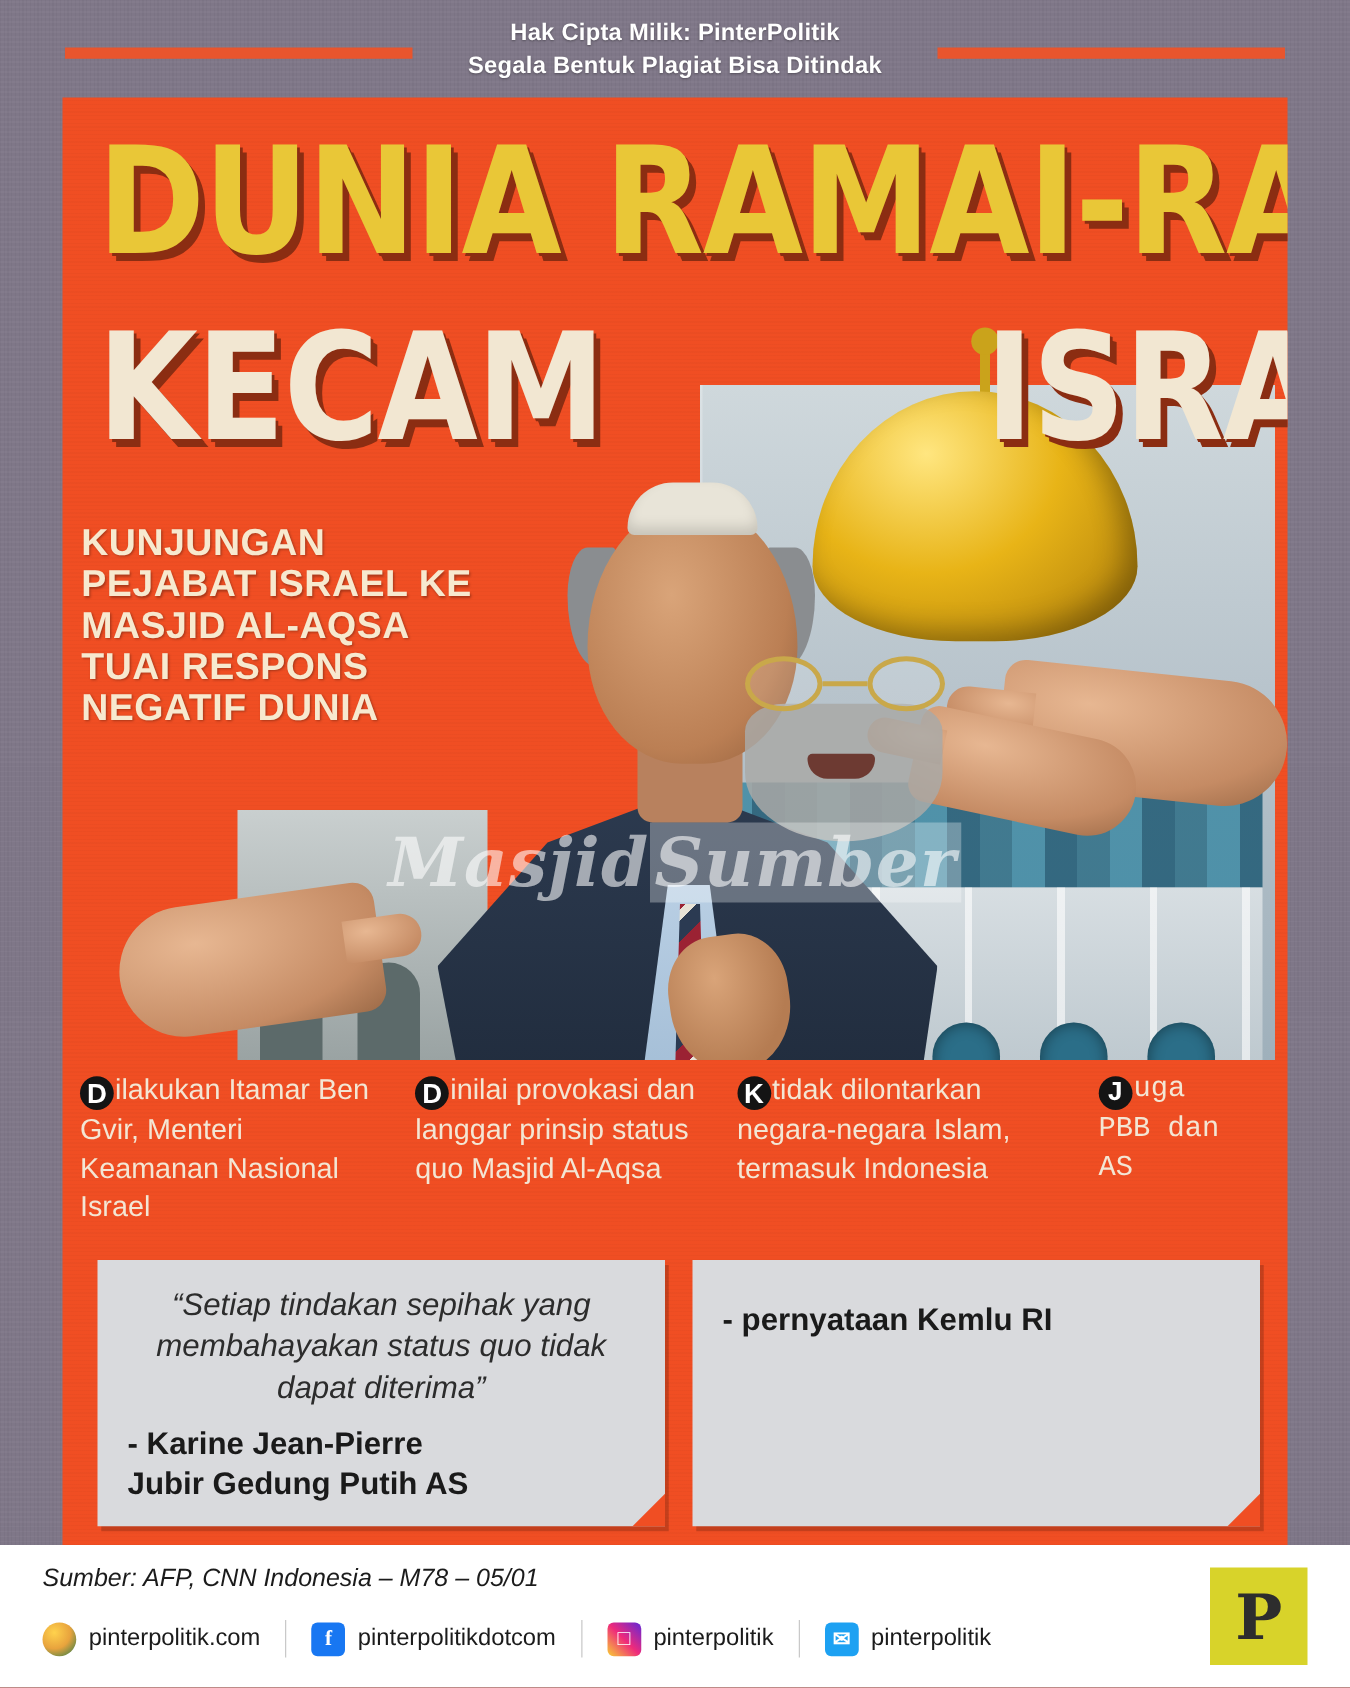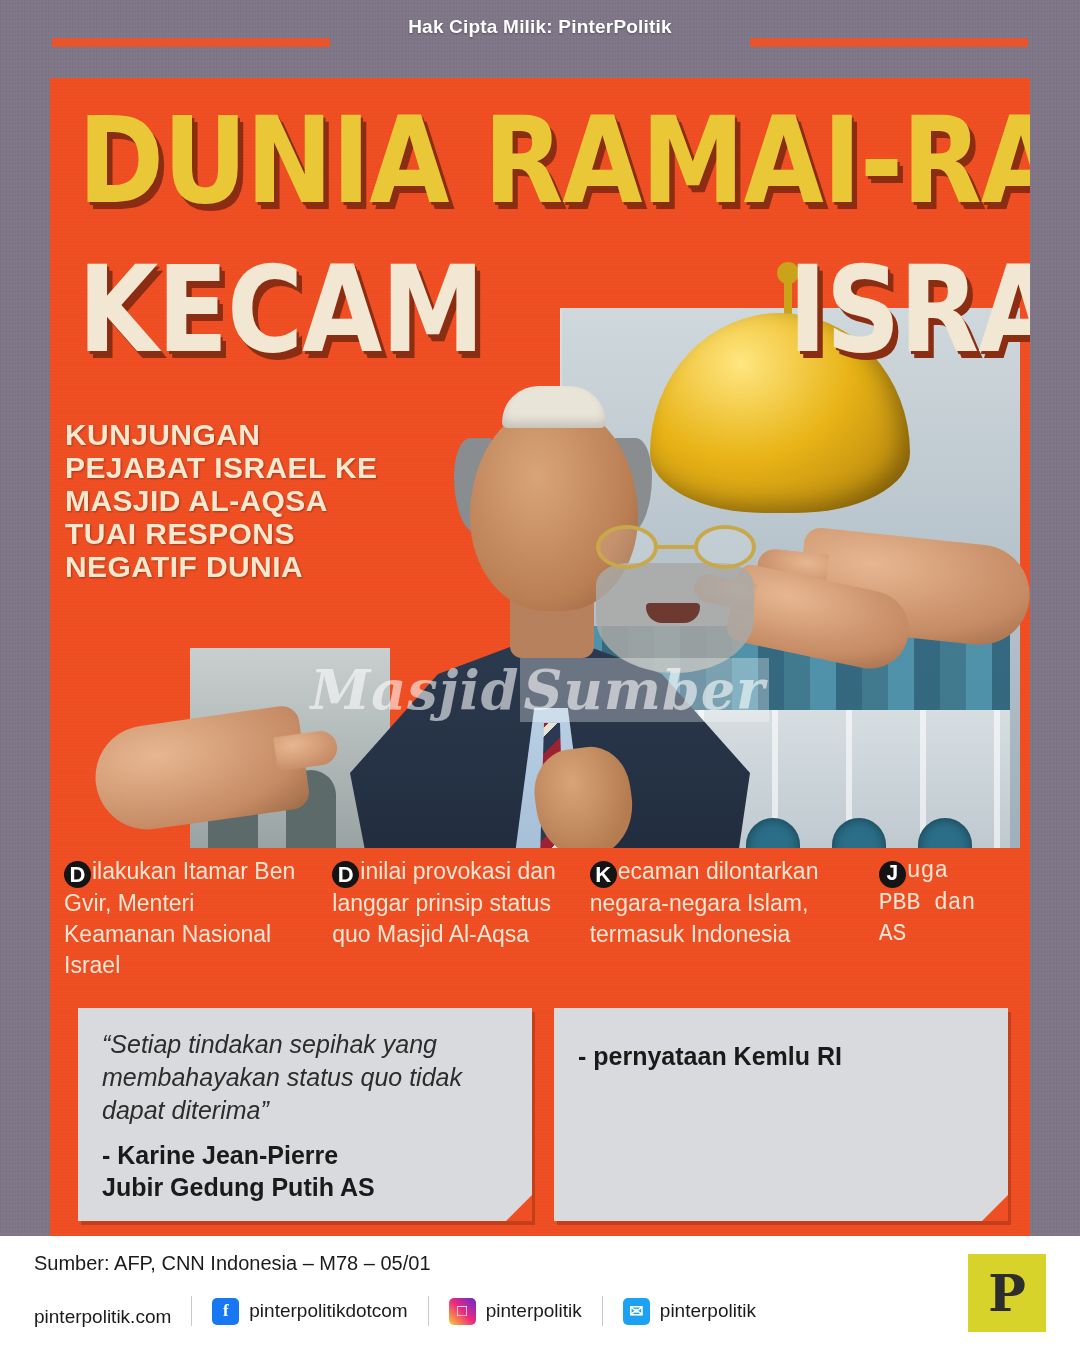--- a/index.html
+++ b/index.html
@@ -254,30 +254,30 @@
     background: #d9dadd;
     padding: 20px 24px 18px 24px;
     box-shadow: 3px 4px 0 rgba(0,0,0,.18);
   }
   .qcard:after {
     content:""; position:absolute; right:0; bottom:0;
     border-width: 0 0 26px 26px; border-style: solid;
     border-color: transparent transparent #f04e23 transparent;
   }
   .qtext {
-    font-style: italic; font-size: 25px; line-height: 33px; color: #2c2c2c;
+    font-style: italic; font-size: 25px; line-height: 33px; color: #2c2c2c; text-align: center;
   }
   .qattr { margin-top: 12px; font-weight: bold; font-size: 25px; line-height: 32px; color:#1a1a1a; }
 
   
   .footer { position:absolute; left:0; bottom:0; width: 1080px; height: 114px; background:#ffffff; }
-  .source { position:absolute; left: 34px; top: 16px; font-size: 20px; color:#1b1b1b; }
+  .source { position:absolute; left: 34px; top: 16px; font-size: 20px; color:#1b1b1b;font-style:italic; }
   .social { position:absolute; left: 34px; top: 54px; display:flex; align-items:center; height: 42px; }
   .sitem { display:flex; align-items:center; gap: 10px; padding: 0 20px; height: 30px; }
-  .sitem:first-child { padding-left: 0; flex-direction: column; }
+  .sitem:first-child { padding-left: 0; }
   .sdiv { width: 1px; height: 30px; background:#c9c9c9; }
   .sicon { width: 27px; height: 27px; border-radius: 5px; display:flex; align-items:center; justify-content:center; color:#fff; font-size:17px; font-weight:bold; }
   .sicon.globe { background: radial-gradient(circle at 35% 30%, #ffd24d 0%, #e8a33d 50%, #1f7a4d 100%); border-radius:50%; }
   .sicon.fb { background:#1877F2; font-family:"Liberation Serif",serif; }
   .sicon.ig { background: linear-gradient(45deg,#f9ce34,#ee2a7b,#6228d7); }
   .sicon.tw { background:#1DA1F2; }
   .slabel { font-size: 19px; color:#1b1b1b; }
   .logo {
     position:absolute; right: 34px; top: 18px; width: 78px; height: 78px;
     background:#d8d32a; display:flex; align-items:center; justify-content:center;
@@ -287,20 +287,21 @@
 </head>
 <body>
 
 <div class="bg-texture"></div>
 
 <div class="deco-line left"></div>
 <div class="deco-line right"></div>
 
 <div class="copyright">
   <div>Hak Cipta Milik: PinterPolitik</div>
+  <div>Segala Bentuk Plagiat Bisa Ditindak</div>
 </div>
 
 <div class="panel">
 
   <div class="collage">
     <div class="mosque">
       <div class="mosque-band"></div>
       <div class="mosque-arches">
         <div class="arch" style="left:24px"></div>
         <div class="arch" style="left:110px"></div>
@@ -354,21 +355,21 @@
   </div>
 
   <div class="bullets">
     <div class="bullet b1">
       <span class="cap">D</span><span>ilakukan Itamar Ben Gvir, Menteri Keamanan Nasional Israel</span>
     </div>
     <div class="bullet b2">
       <span class="cap">D</span><span>inilai provokasi dan langgar prinsip status quo Masjid Al-Aqsa</span>
     </div>
     <div class="bullet b3">
-      <span class="cap">K</span><span>ecaman dilontarkan negara-negara Islam, termasuk Indonesia</span>
+      <span class="cap">K</span><span>tidak dilontarkan negara-negara Islam, termasuk Indonesia</span>
     </div>
     <div class="bullet b4">
       <span class="cap">J</span><span>uga PBB dan AS</span>
     </div>
   </div>
 
   <div class="quotes">
     <div class="qcard">
       <div class="qtext">“Setiap tindakan sepihak yang membahayakan status quo tidak dapat diterima”</div>
       <div class="qattr" style="white-space:pre-line">- Karine Jean-Pierre

